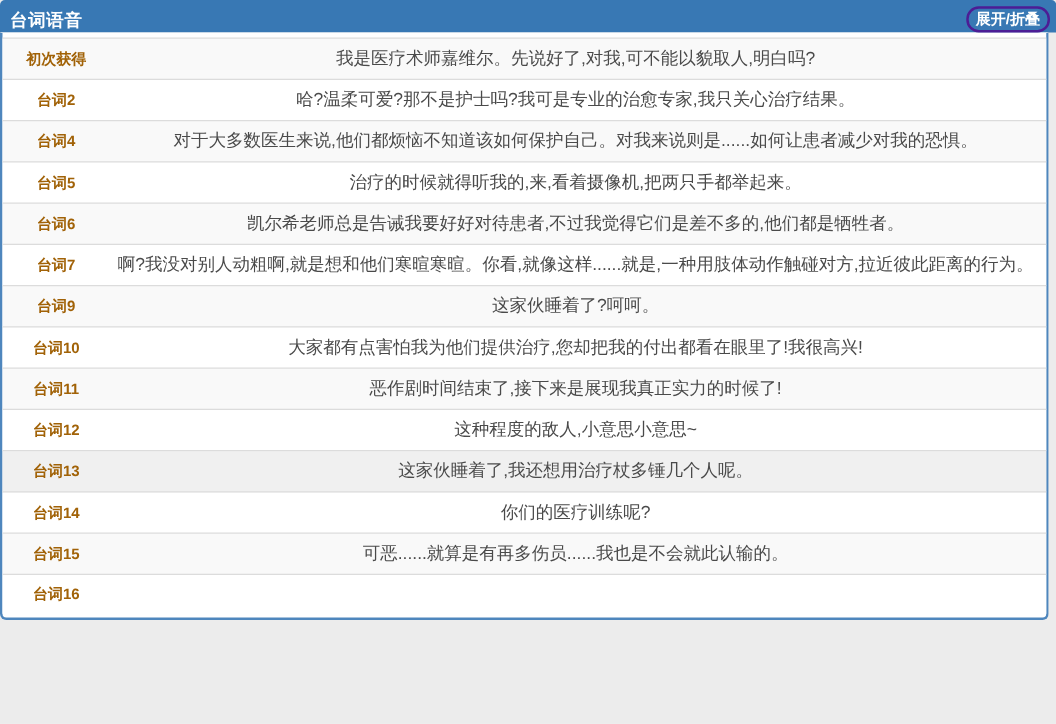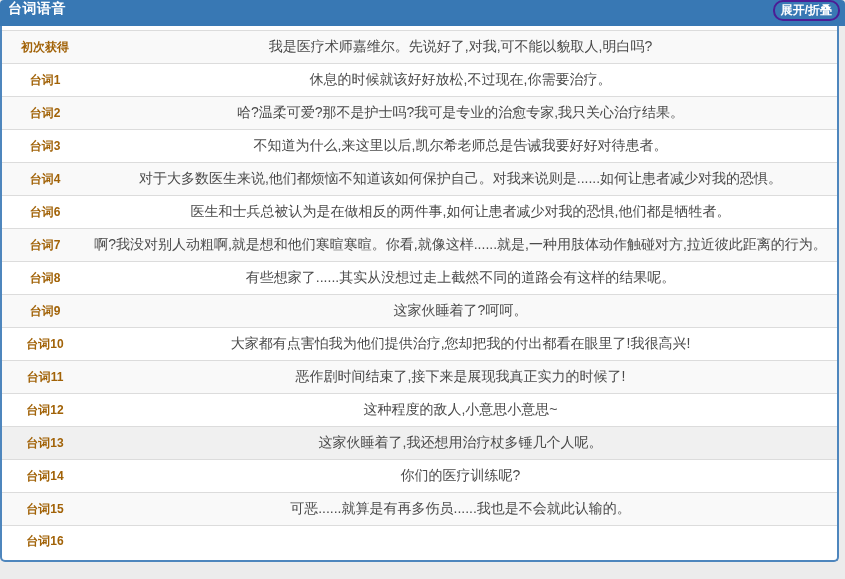--- a/index.html
+++ b/index.html
@@ -10,21 +10,21 @@
     font-family: "Liberation Sans", "DejaVu Sans", sans-serif;
   }
   .panel { width: 845px; }
 
   
   .panel-header {
     height: 26px;
     background: var(--header-bg, #3878b4);
     border-radius: 4px 4px 0 0;
     display: flex;
-    align-items: flex-start;
+    align-items: flex-end;
     justify-content: space-between;
     padding: 0 5px 0 8px;
   }
   .panel-title {
     color: #ffffff;
     font-size: 14px;
     font-weight: bold;
     letter-spacing: 0.5px;
   }
   .toggle-btn {
@@ -91,55 +91,47 @@
   </div>
 
   <div class="panel-body">
     <table class="voice-table">
       <tbody>
   <tr>
     <th>初次获得</th>
     <td>我是医疗术师嘉维尔。先说好了,对我,可不能以貌取人,明白吗?</td>
   </tr>
 
-  <tr>
-    <th>台词1</th>
-    <td>休息的时候就该好好放松,不过现在,你需要治疗。</td>
-  </tr>
 
   <tr>
     <th>台词2</th>
     <td>哈?温柔可爱?那不是护士吗?我可是专业的治愈专家,我只关心治疗结果。</td>
   </tr>
 
-  <tr>
-    <th>台词3</th>
-    <td>不知道为什么,来这里以后,凯尔希老师总是告诫我要好好对待患者。</td>
-  </tr>
 
   <tr>
     <th>台词4</th>
     <td>对于大多数医生来说,他们都烦恼不知道该如何保护自己。对我来说则是......如何让患者减少对我的恐惧。</td>
   </tr>
 
+  <tr>
+    <th>台词5</th>
+    <td>治疗的时候就得听我的,来,看着摄像机,把两只手都举起来。</td>
+  </tr>
 
   <tr>
     <th>台词6</th>
-    <td>医生和士兵总被认为是在做相反的两件事,如何让患者减少对我的恐惧,他们都是牺牲者。</td>
+    <td>凯尔希老师总是告诫我要好好对待患者,不过我觉得它们是差不多的,他们都是牺牲者。</td>
   </tr>
 
   <tr>
     <th>台词7</th>
     <td>啊?我没对别人动粗啊,就是想和他们寒暄寒暄。你看,就像这样......就是,一种用肢体动作触碰对方,拉近彼此距离的行为。</td>
   </tr>
 
-  <tr>
-    <th>台词8</th>
-    <td>有些想家了......其实从没想过走上截然不同的道路会有这样的结果呢。</td>
-  </tr>
 
   <tr>
     <th>台词9</th>
     <td>这家伙睡着了?呵呵。</td>
   </tr>
 
   <tr>
     <th>台词10</th>
     <td>大家都有点害怕我为他们提供治疗,您却把我的付出都看在眼里了!我很高兴!</td>
   </tr>

